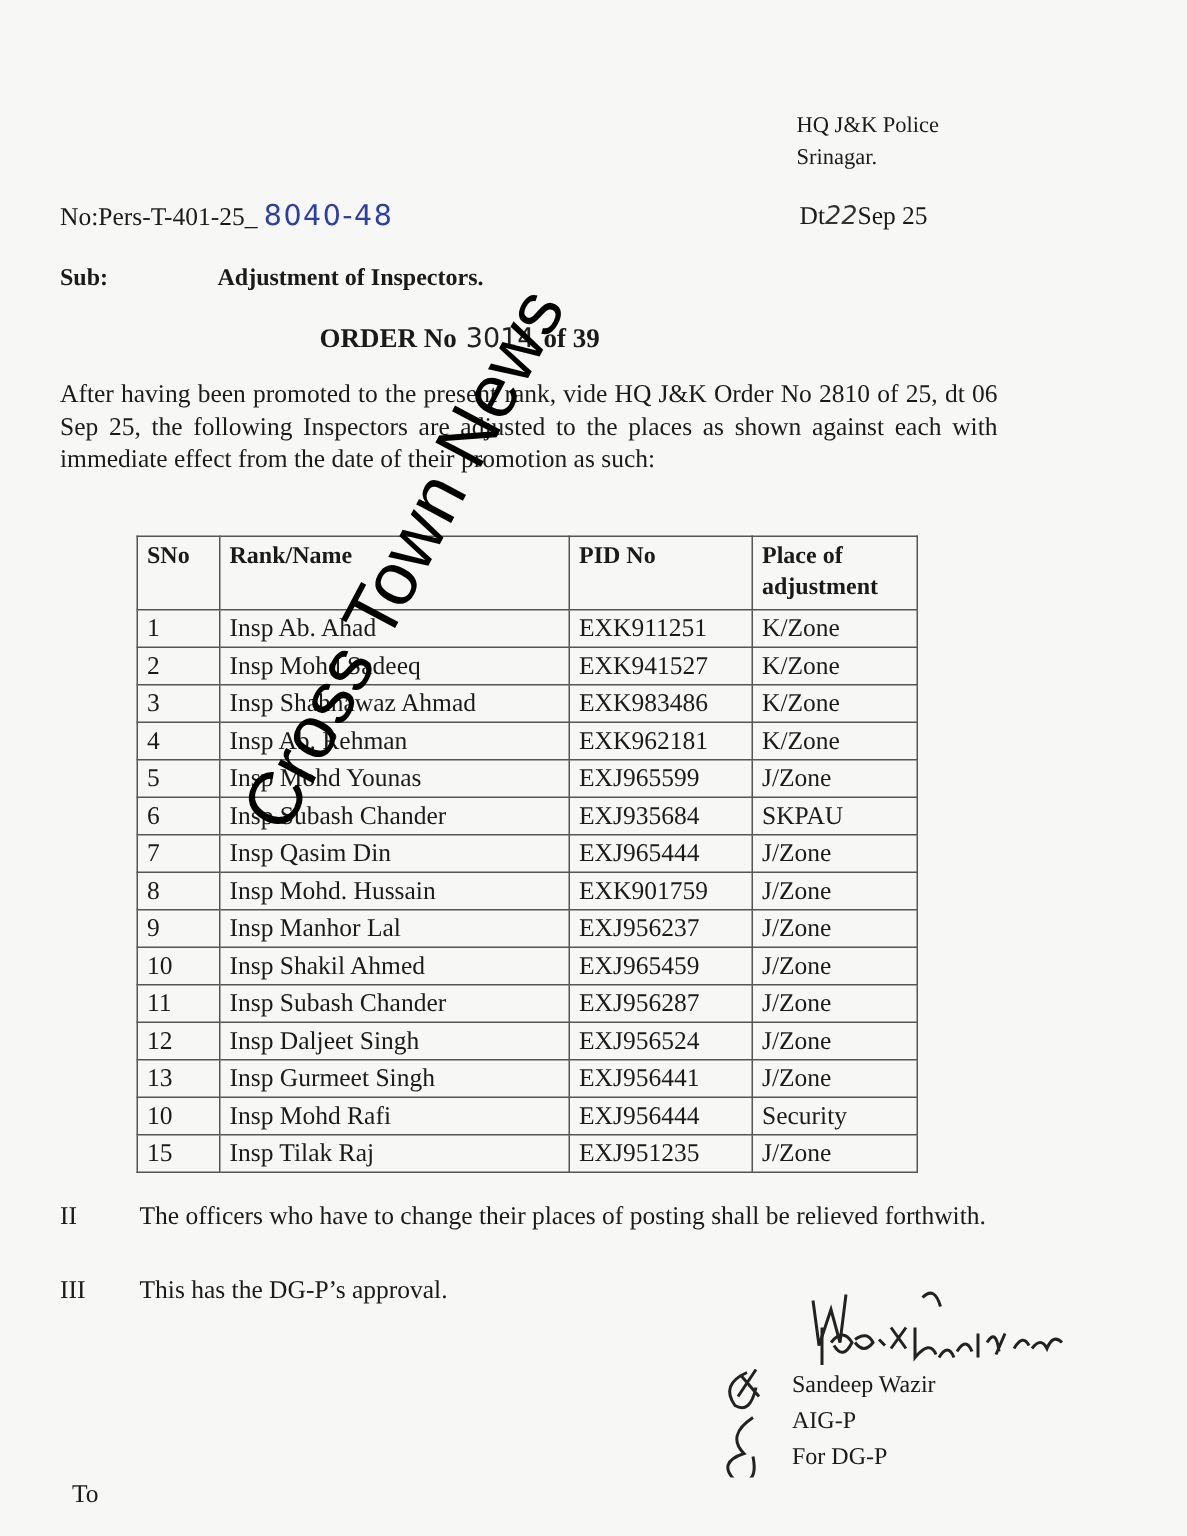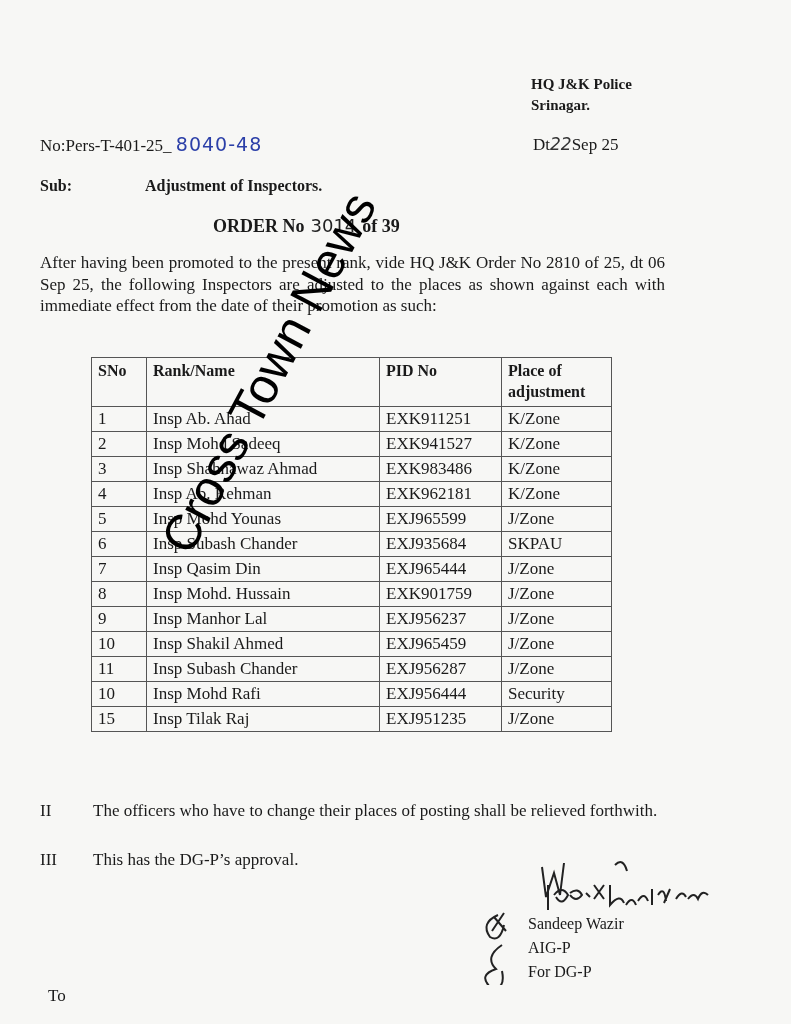--- a/index.html
+++ b/index.html
@@ -3,21 +3,21 @@
 <meta charset="utf-8">
 <style>
   html, body { margin:0; padding:0; }
   body {
     width:791px; height:1024px; position:relative; overflow:hidden;
     background:#f7f7f5;
     font-family:"Liberation Serif", "DejaVu Serif", serif;
     color:#1a1a1a;
   }
   .abs { position:absolute; }
-  .hq { left:531px; top:74px; font-size:15px; line-height:21px; font-weight:bold; }
+  .hq { left:531px; top:74px; font-size:15px; line-height:21px; font-weight:normal; }
   .refno { left:40px; top:133px; font-size:17px; }
   .hand { color:#2b3fa8; font-family:"DejaVu Sans", sans-serif; font-size:19px; letter-spacing:1px; }
   .date { left:533px; top:134px; font-size:17px; }
   .date .hand2 { color:#333; font-family:"DejaVu Sans", sans-serif; font-style:italic; font-size:17px; }
   .sub-label { left:40px; top:177px; font-size:16px; font-weight:bold; }
   .sub-text { left:145px; top:177px; font-size:16px; font-weight:bold; }
   .order { left:213px; top:215px; font-size:18px; font-weight:bold; }
   .order .num { font-family:"DejaVu Sans", sans-serif; font-weight:normal; font-size:18px; color:#222; margin:0 6px; }
   .body-para { left:40px; top:252px; width:625px; font-size:17px; line-height:21.5px; text-align:justify; }
   table.adj {
@@ -139,20 +139,32 @@
         <td>EXJ965459</td>
         <td>J/Zone</td>
       </tr>
     <tr>
         <td>11</td>
         <td>Insp Subash Chander</td>
         <td>EXJ956287</td>
         <td>J/Zone</td>
       </tr>
     <tr>
+        <td>12</td>
+        <td>Insp Daljeet Singh</td>
+        <td>EXJ956524</td>
+        <td>J/Zone</td>
+      </tr>
+    <tr>
+        <td>13</td>
+        <td>Insp Gurmeet Singh</td>
+        <td>EXJ956441</td>
+        <td>J/Zone</td>
+      </tr>
+    <tr>
         <td>10</td>
         <td>Insp Mohd Rafi</td>
         <td>EXJ956444</td>
         <td>Security</td>
       </tr>
     <tr>
         <td>15</td>
         <td>Insp Tilak Raj</td>
         <td>EXJ951235</td>
         <td>J/Zone</td>

